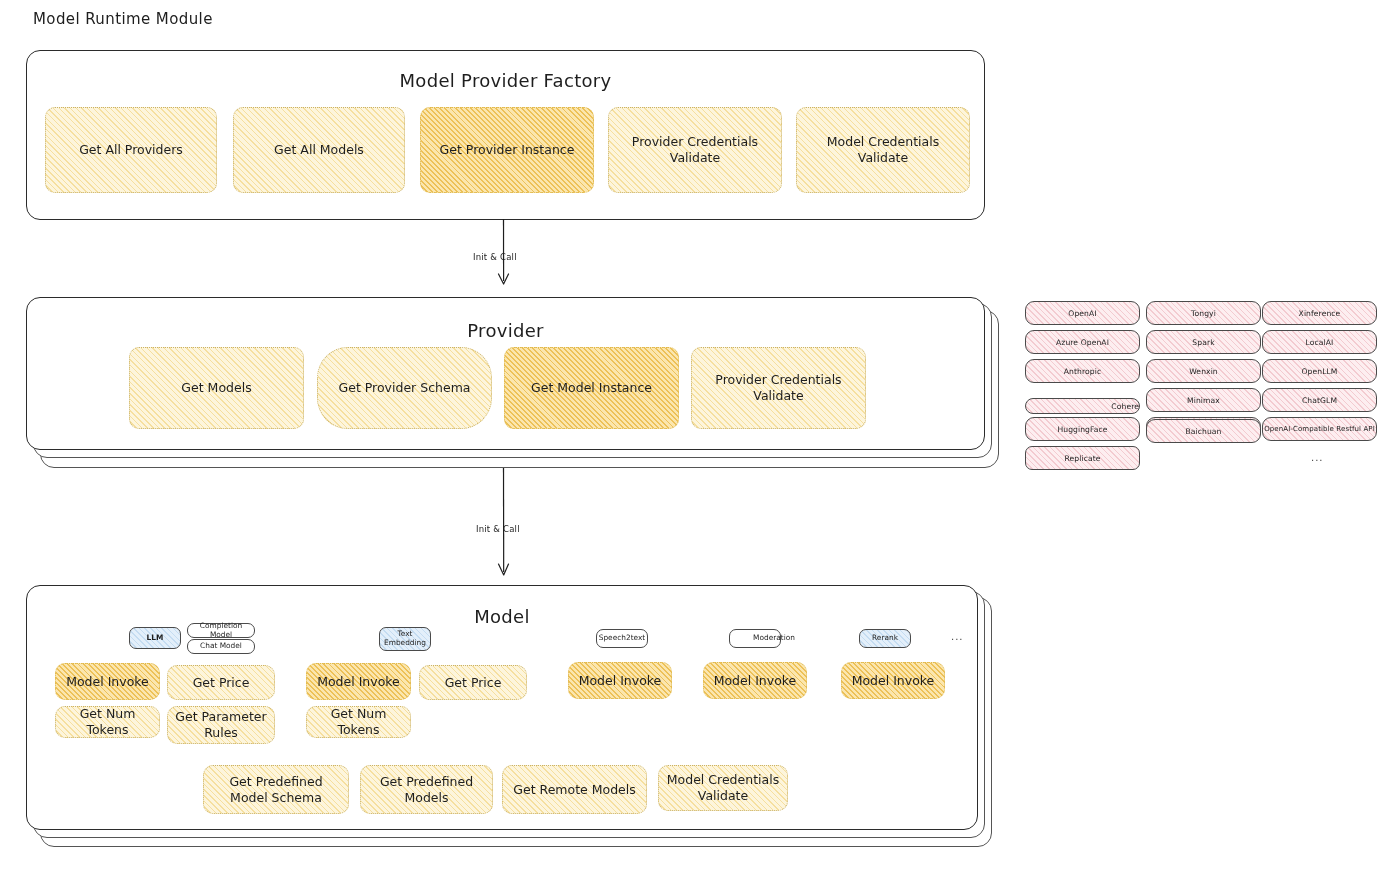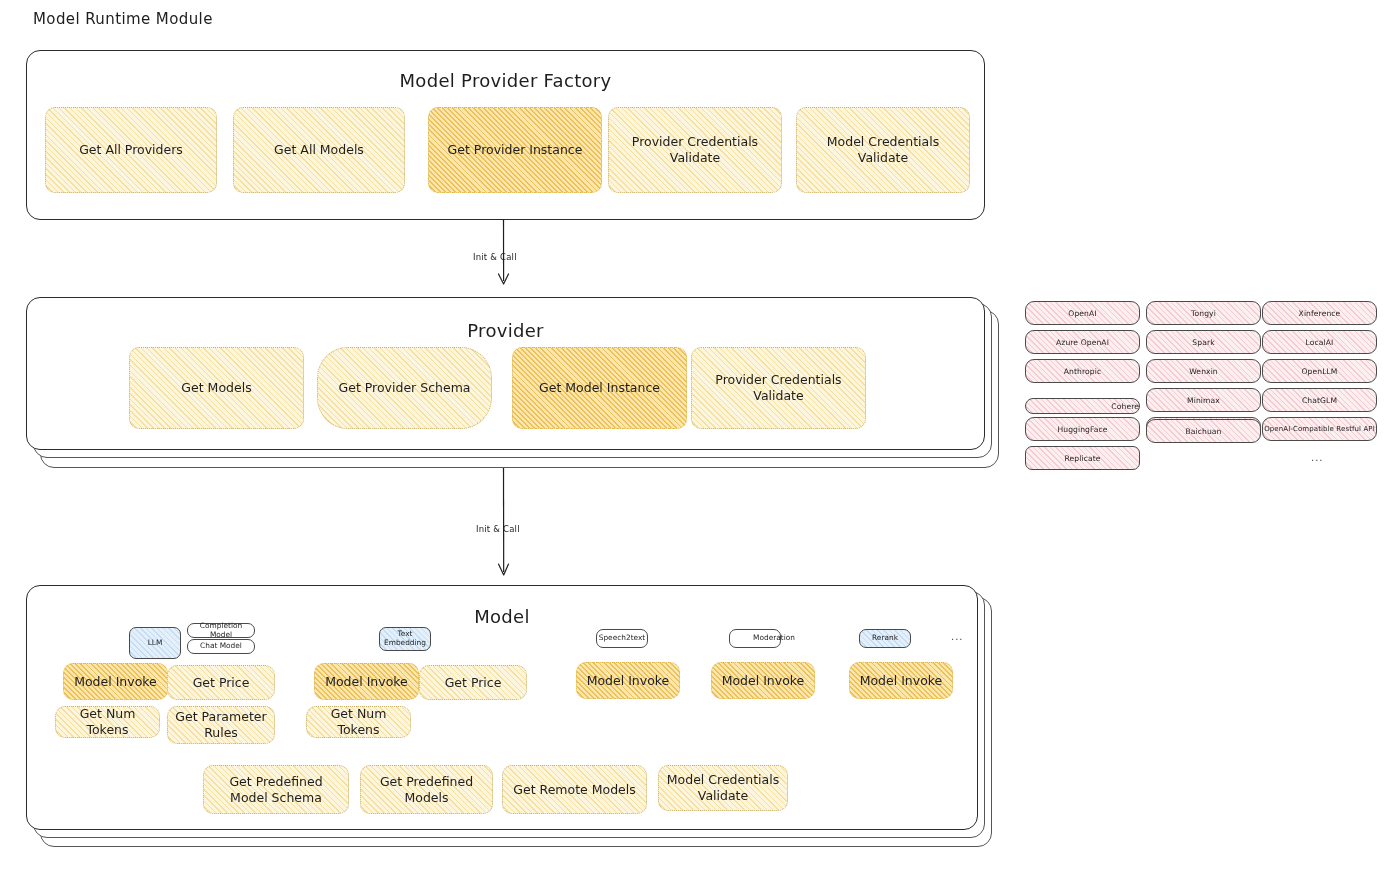--- a/index.html
+++ b/index.html
@@ -88,21 +88,20 @@
   }
   .node.fill-strong {
     background-color: #fbe6ae;
     background-image: repeating-linear-gradient(
       45deg,
       rgba(232, 180, 58, .75) 0px,
       rgba(232, 180, 58, .75) 1.4px,
       rgba(255, 255, 255, 0) 1.4px,
       rgba(255, 255, 255, 0) 3.6px);
     border-color: #ddb84f;
-    margin-left: 8px;
   }
 
   
   .chip {
     position: absolute;
     box-sizing: border-box;
     border: 1.1px solid #4a4a4a;
     border-radius: 9px;
     display: flex;
     align-items: center;
@@ -281,21 +280,21 @@
     <path d="M10.5 96 L15.7 107 L20.5 96" stroke="#1e1e1e" stroke-width="1.2" fill="none" stroke-linecap="round" stroke-linejoin="round"></path>
   </svg>
   <div class="conn-label" style="left:476px; top:524px;">Init &amp; Call</div>
 
   <div class="stack-layer" style="left:40px; top:597px; width:952px; height:250px;"></div>
   <div class="stack-layer" style="left:33px; top:591px; width:952px; height:247px;"></div>
   <div class="card" style="left:26px; top:585px; width:952px; height:245px; z-index:1;">
     <div class="card-title" style="top:20px;">Model</div>
   </div>
 
-  <div class="badge blue" style="left:129px; top:627px; width:52px; height:32px;">
+  <div class="badge blue" style="left:129px; top:627px; width:52px; height:22px;font-weight:bold;">
     <span>LLM</span>
   </div>
   <div class="badge" style="left:187px; top:623px; width:68px; height:15px;">
     <span>Completion Model</span>
   </div>
   <div class="badge" style="left:187px; top:639px; width:68px; height:15px;">
     <span>Chat Model</span>
   </div>
 
   <div class="node fill-strong" style="left:55px; top:663px; width:105px; height:37px;">

